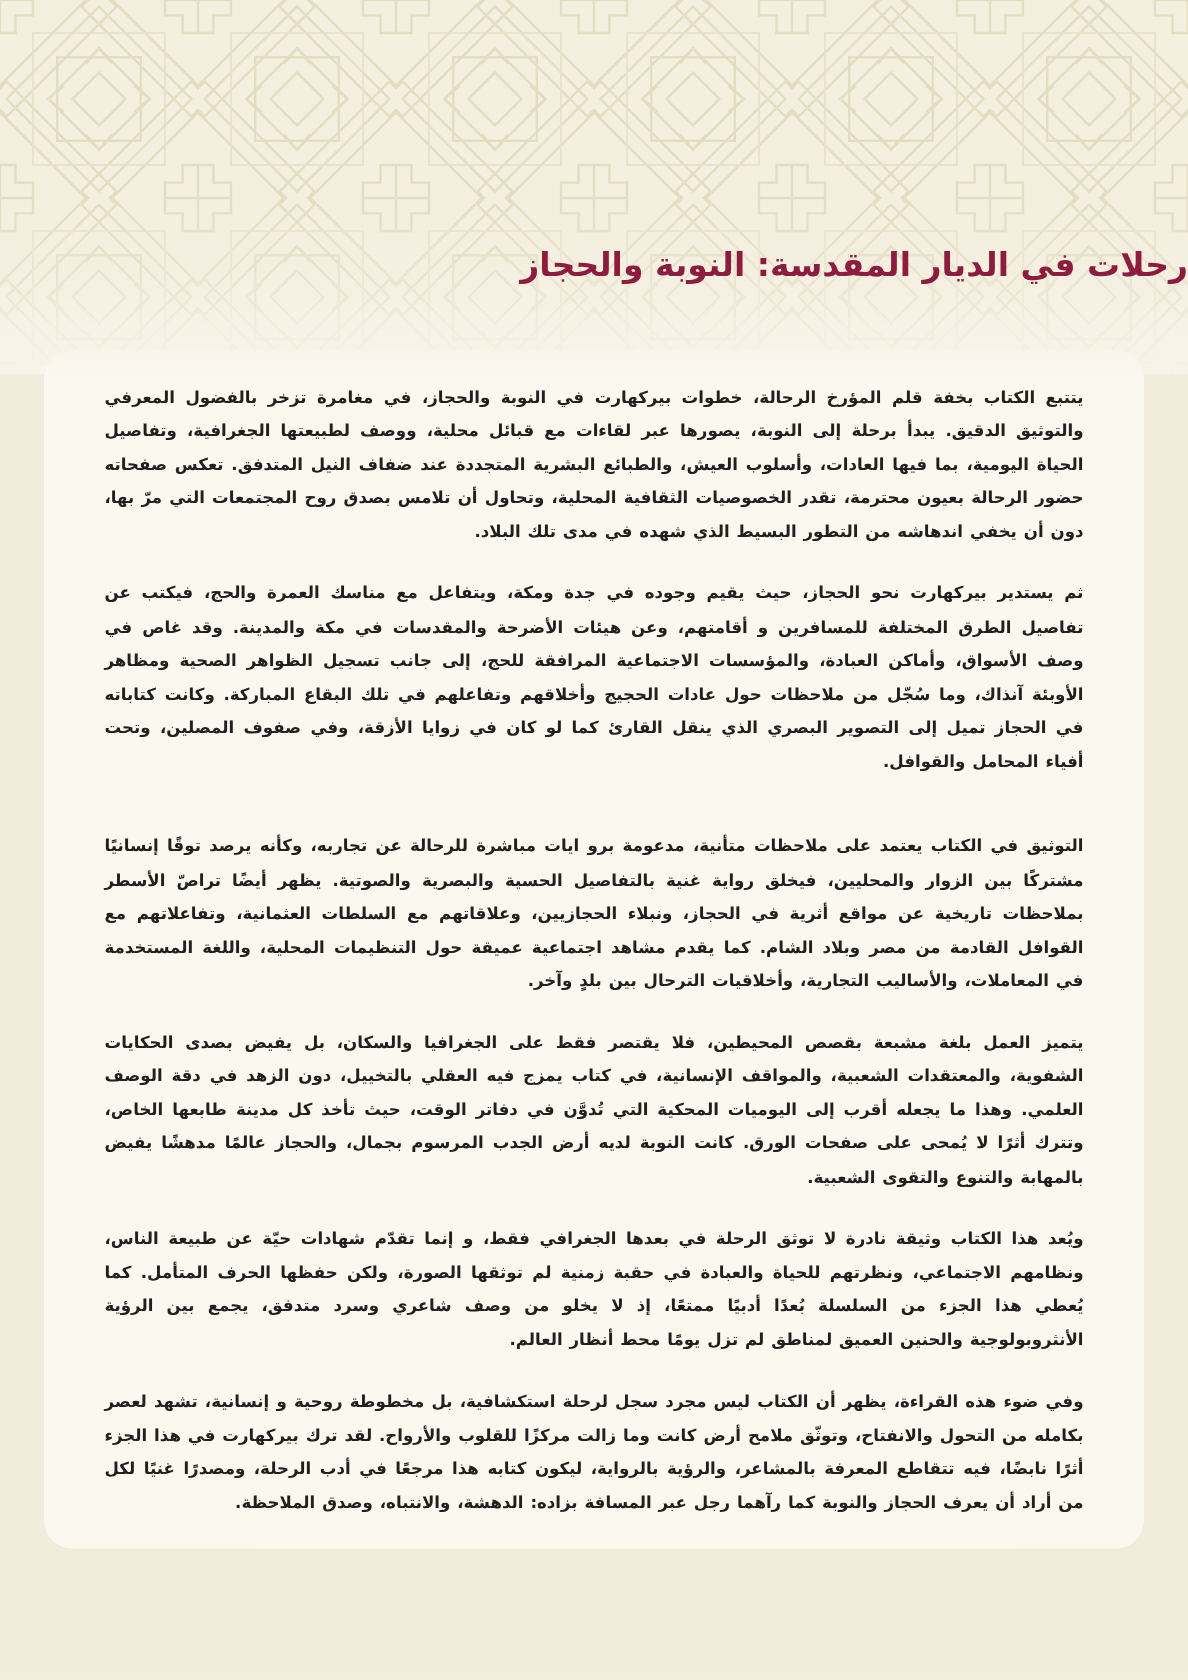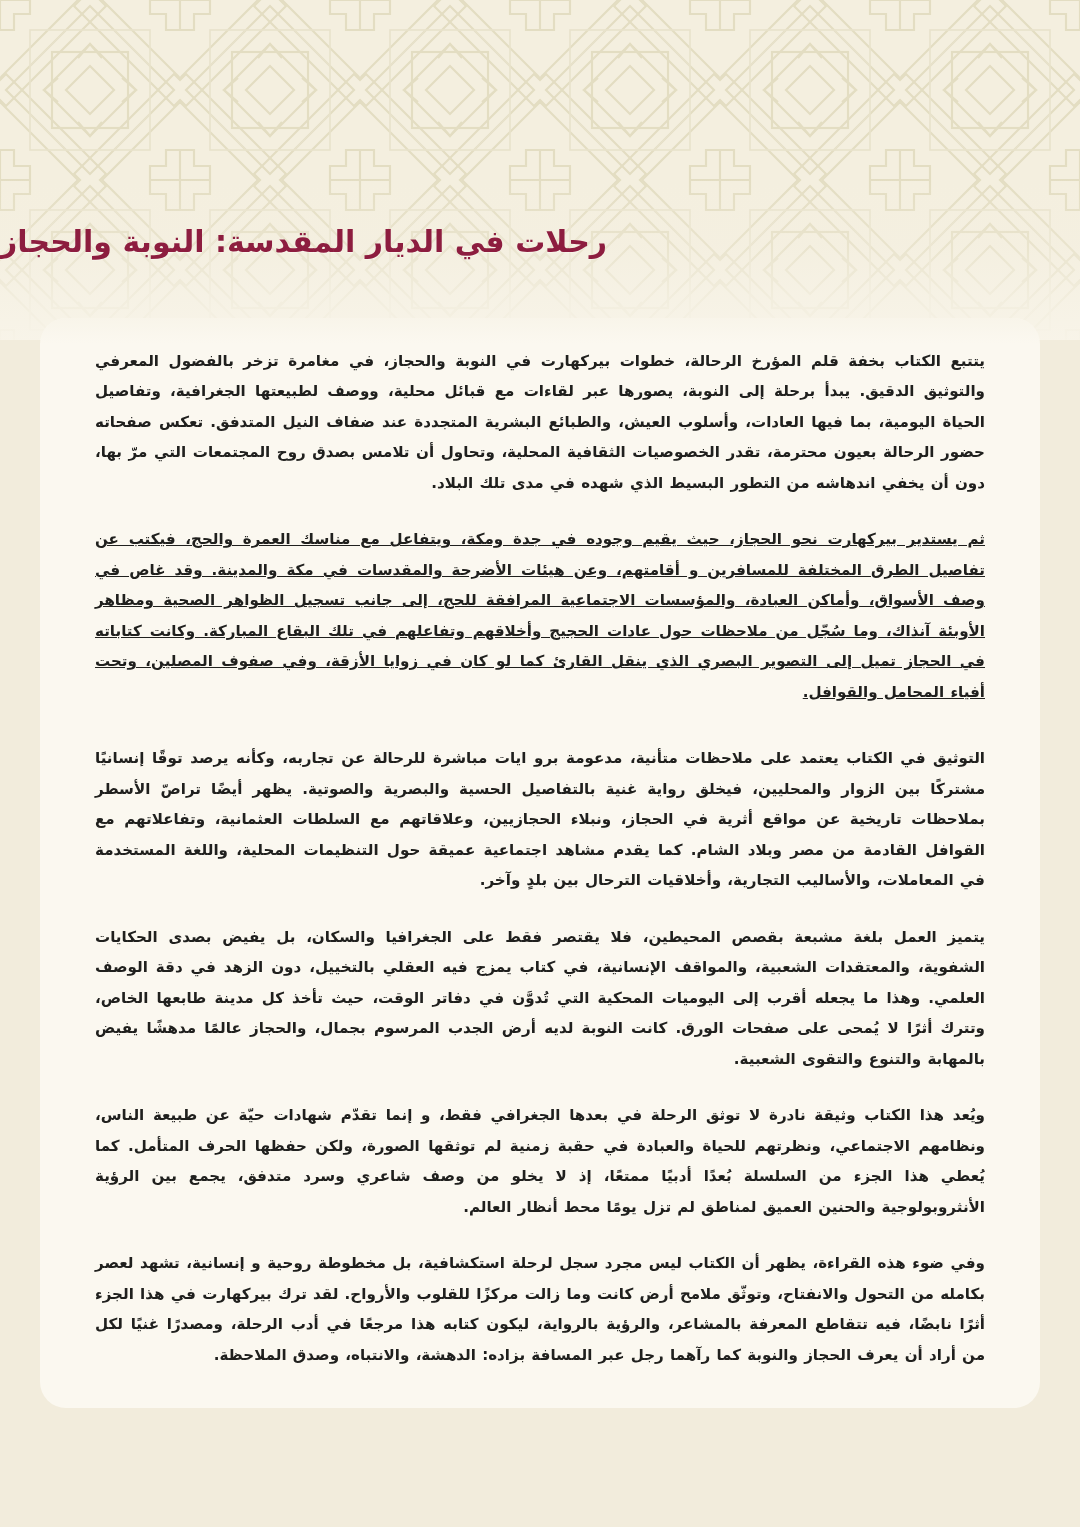--- a/index.html
+++ b/index.html
@@ -54,21 +54,21 @@
         rgba(247,243,231,0.75) 88%,
         rgba(248,244,233,0.95) 100%);
   }
 
   
   #title-wrap {
     position: absolute;
     left: 0;
     top: 222px;
     width: 1080px;
-    text-align: left;
+    text-align: right;
     z-index: 5;
   }
   #doc-title {
     margin: 0;
     font-family: "DejaVu Sans", "Liberation Sans", sans-serif;
     font-size: 30px;
     font-weight: 700;
     color: #8d1d3f;
     letter-spacing: 0;
     line-height: 1.3;
@@ -115,22 +115,21 @@
     font-size: 15.1px;
     line-height: 2.02;
     color: #20201e;
     text-align: justify;
     direction: rtl;
     font-weight: 600;
     letter-spacing: 0;
     word-spacing: 1px;
   }
   .para.gap-lg {
-    margin-bottom: 36px;
-    text-decoration: underline;
+    margin-bottom: 47px;
   }
   .para:last-child {
     margin-bottom: 0;
   }
 
   
   #bottom-strip {
     position: absolute;
     left: 0;
     top: 1408px;

